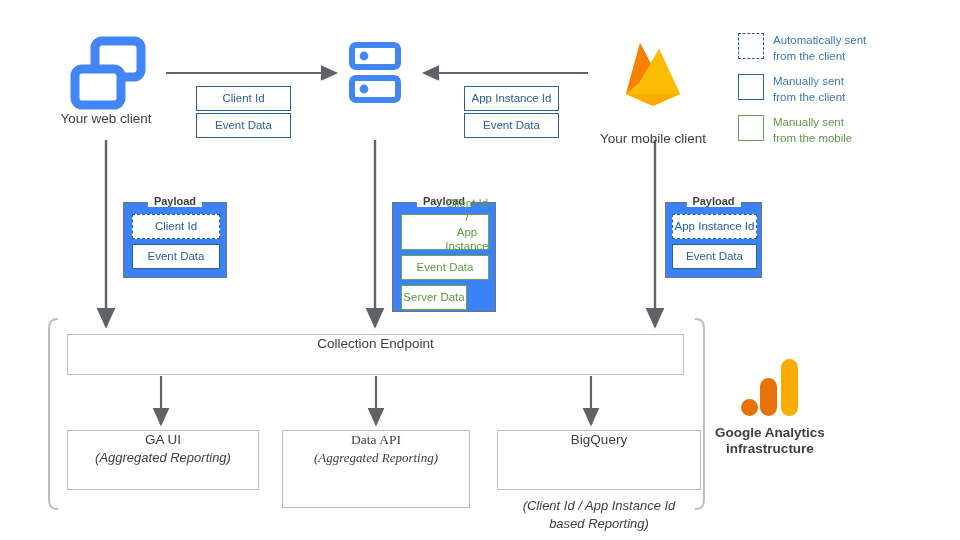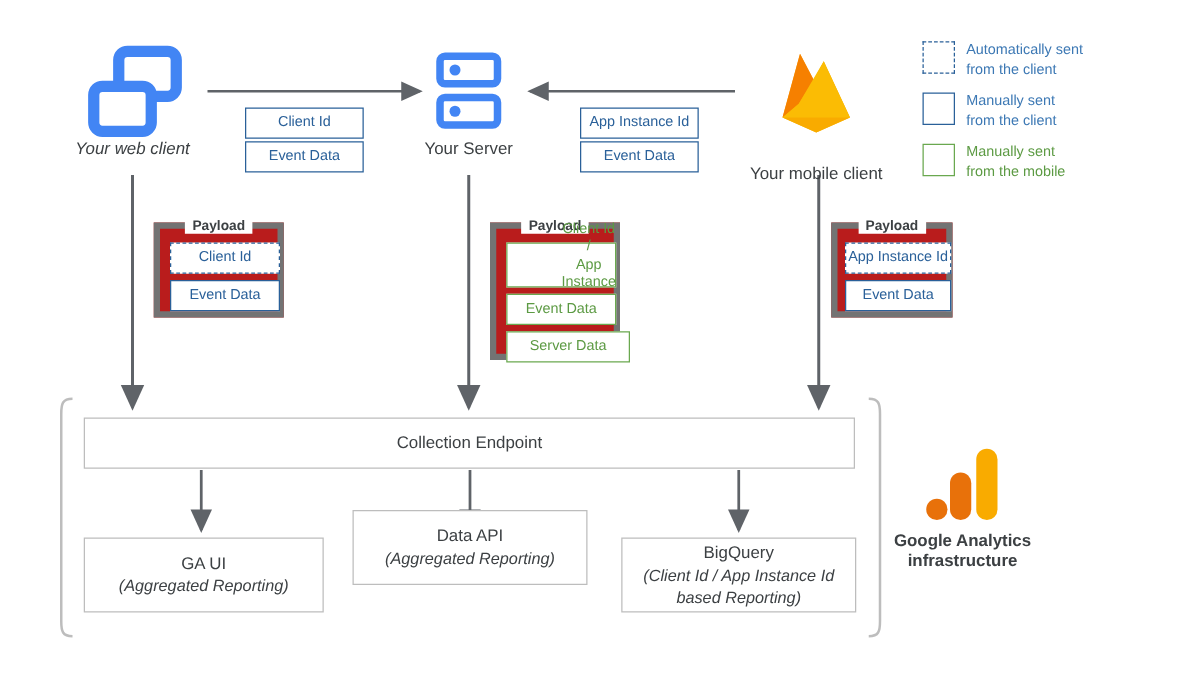--- a/index.html
+++ b/index.html
@@ -26,35 +26,36 @@
     font-size:11.5px;line-height:1.25;
     background:#ffffff;
   }
   .chip.blue{border:1.5px solid #2a6099;color:#2a6099;}
   .chip.blue-dashed{border:1.5px dashed #2a6099;color:#2a6099;}
   .chip.green{border:1.5px solid #6aa84f;color:#5c9a43;}
 
   
   .payload{
     box-sizing:border-box;
-    border:5px solid #737373;
-    background:#b91c1c;
+    border:1px solid #737373;
+    background:#3b82f6;
     position:absolute;
+    margin-top:24px;
   }
   .payload-title{
     position:absolute;top:-8px;left:50%;transform:translateX(-50%);
     background:#ffffff;padding:0 6px;
     font-size:11px;font-weight:bold;color:#3c4043;white-space:nowrap;
   }
 
   
   .gbox{
     box-sizing:border-box;
     border:1px solid #bdbdbd;background:#ffffff;
-    display:flex;flex-direction:column;align-items:center;justify-content:center;
+    display:flex;flex-direction:column;align-items:center;justify-content:flex-start;
     text-align:center;color:#3c4043;
   }
   .gbox .t1{font-size:13.5px;line-height:1.35;}
   .gbox .t2{font-size:13px;font-style:italic;line-height:1.35;}
 
   
   .legend-row{position:absolute;display:flex;align-items:flex-start;gap:9px;}
   .legend-swatch{box-sizing:border-box;width:26px;height:26px;background:#fff;flex:0 0 auto;}
   .sw-dashed{border:1.5px dashed #2a6099;}
   .sw-blue{border:1.5px solid #2a6099;}
@@ -96,29 +97,28 @@
 
     <path d="M58,319 C50,319 49,323 49,331 L49,497 C49,505 50,509 58,509" fill="none" stroke="#bdbdbd" stroke-width="2"></path>
 
     <path d="M695,319 C703,319 704,323 704,331 L704,497 C704,505 703,509 695,509" fill="none" stroke="#bdbdbd" stroke-width="2"></path>
   </svg>
 
   <svg class="abs" style="left:70px;top:38px;width:76px;height:72px;" viewBox="0 0 76 72">
     <rect x="25" y="3" width="46" height="36" rx="7" fill="none" stroke="#4285f4" stroke-width="9"></rect>
     <rect x="5" y="31" width="46" height="36" rx="7" fill="#fff" stroke="#4285f4" stroke-width="9"></rect>
   </svg>
-  <div class="abs node-label" style="left:26px;top:111px;width:160px;font-style:italic;">Your web client</div>
+  <div class="abs node-label" style="left:26px;top:111px;width:160px;">Your web client</div>
 
   <svg class="abs" style="left:349px;top:42px;width:52px;height:62px;" viewBox="0 0 52 62">
     <rect x="3" y="3" width="46" height="22" rx="4" fill="none" stroke="#4285f4" stroke-width="6"></rect>
     <circle cx="15" cy="14" r="4.4" fill="#4285f4"></circle>
     <rect x="3" y="36" width="46" height="22" rx="4" fill="none" stroke="#4285f4" stroke-width="6"></rect>
     <circle cx="15" cy="47" r="4.4" fill="#4285f4"></circle>
   </svg>
-  <div class="abs node-label" style="left:300px;top:111px;width:150px;">Your Server</div>
 
   <svg class="abs" style="left:620px;top:38px;width:66px;height:72px;" viewBox="0 0 66 72">
     <path d="M6,56 L20,5 L31,26 L39,11 L60,56 Z" fill="#f9ab00"></path>
     <path d="M6,56 L20,5 L31,26 L19,45 Z" fill="#f57c00" opacity="0.92"></path>
     <path d="M6,56 L33,68 L60,56 L39,11 L19,45 Z" fill="#fbbc04"></path>
     <path d="M6,56 L33,68 L60,56 Z" fill="#f9ab00"></path>
   </svg>
   <div class="abs node-label" style="left:573px;top:111px;width:160px;margin-top:20px;">Your mobile client</div>
 
   <div class="abs chip blue" style="left:196px;top:86px;width:95px;height:25px;">Client Id</div>
@@ -131,46 +131,46 @@
     <div class="payload-title">Payload</div>
     <div class="chip blue-dashed" style="position:absolute;left:8px;top:11px;width:88px;height:25px;">Client Id</div>
     <div class="chip blue" style="position:absolute;left:8px;top:41px;width:88px;height:25px;">Event Data</div>
   </div>
 
   <div class="payload" style="left:392px;top:178px;width:104px;height:110px;">
     <div class="payload-title">Payload</div>
     <div class="chip green" style="position:absolute;left:8px;top:11px;width:88px;height:36px;white-space:pre-line;padding-left:44px;">Client Id /
 App Instance Id</div>
     <div class="chip green" style="position:absolute;left:8px;top:52px;width:88px;height:25px;">Event Data</div>
-    <div class="chip green" style="position:absolute;left:8px;top:82px;width:99px;height:25px;">Server Data</div>
+    <div class="chip green" style="position:absolute;left:8px;top:82px;width:66px;height:25px;">Server Data</div>
   </div>
 
   <div class="payload" style="left:665px;top:178px;width:97px;height:76px;">
     <div class="payload-title">Payload</div>
     <div class="chip blue-dashed" style="position:absolute;left:6px;top:11px;width:85px;height:25px;">App Instance Id</div>
     <div class="chip blue" style="position:absolute;left:6px;top:41px;width:85px;height:25px;">Event Data</div>
   </div>
 
   <div class="abs gbox" style="left:67px;top:334px;width:617px;height:41px;">
     <div class="t1">Collection Endpoint</div>
   </div>
 
   <div class="abs gbox" style="left:67px;top:430px;width:192px;height:60px;">
     <div class="t1">GA UI</div>
     <div class="t2">(Aggregated Reporting)</div>
   </div>
 
-  <div class="abs gbox" style="left:282px;top:408px;width:188px;height:60px;">
+  <div class="abs gbox" style="left:282px;top:430px;width:188px;height:78px;font-family:Liberation Serif, serif;">
     <div class="t1">Data API</div>
     <div class="t2">(Aggregated Reporting)</div>
   </div>
 
-  <div class="abs gbox" style="left:497px;top:430px;width:188px;height:60px;">
+  <div class="abs gbox" style="left:497px;top:430px;width:204px;height:60px;">
     <div class="t1">BigQuery</div>
-    <div class="t2" style="white-space:pre-line;">(Client Id / App Instance Id
+    <div class="t2" style="white-space:pre-line;margin-top:48px;">(Client Id / App Instance Id
 based Reporting)</div>
   </div>
 
   <svg class="abs" style="left:741px;top:358px;width:58px;height:60px;" viewBox="0 0 58 60">
     <rect x="40" y="1" width="17" height="57" rx="8.5" fill="#f9ab00"></rect>
     <rect x="19" y="20" width="17" height="38" rx="8.5" fill="#e8710a"></rect>
     <circle cx="8.5" cy="49.5" r="8.5" fill="#e8710a"></circle>
   </svg>
   <div class="abs node-label" style="left:690px;top:441px;width:160px;font-weight:bold;font-size:13.5px;">infrastructure</div>
   <div class="abs node-label" style="left:690px;top:425px;width:160px;font-weight:bold;font-size:13.5px;">Google Analytics</div>

